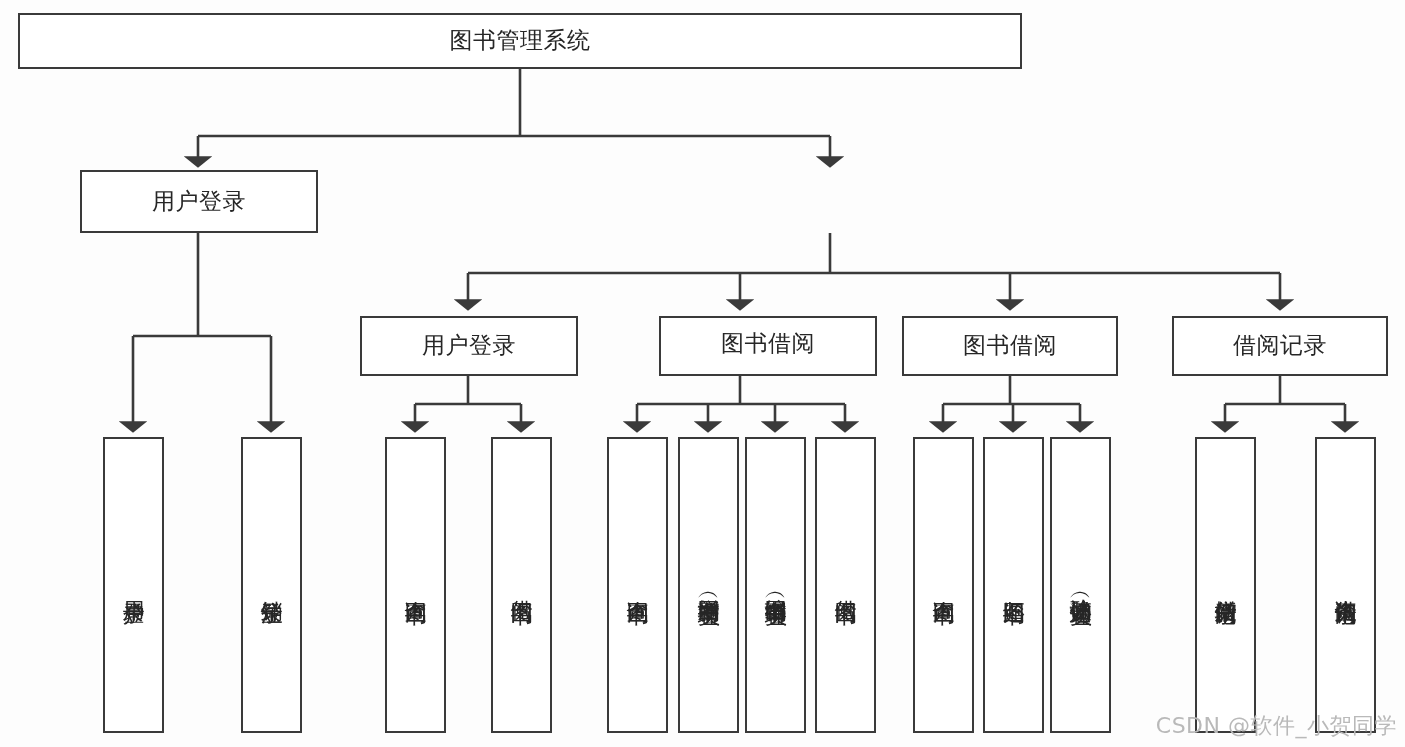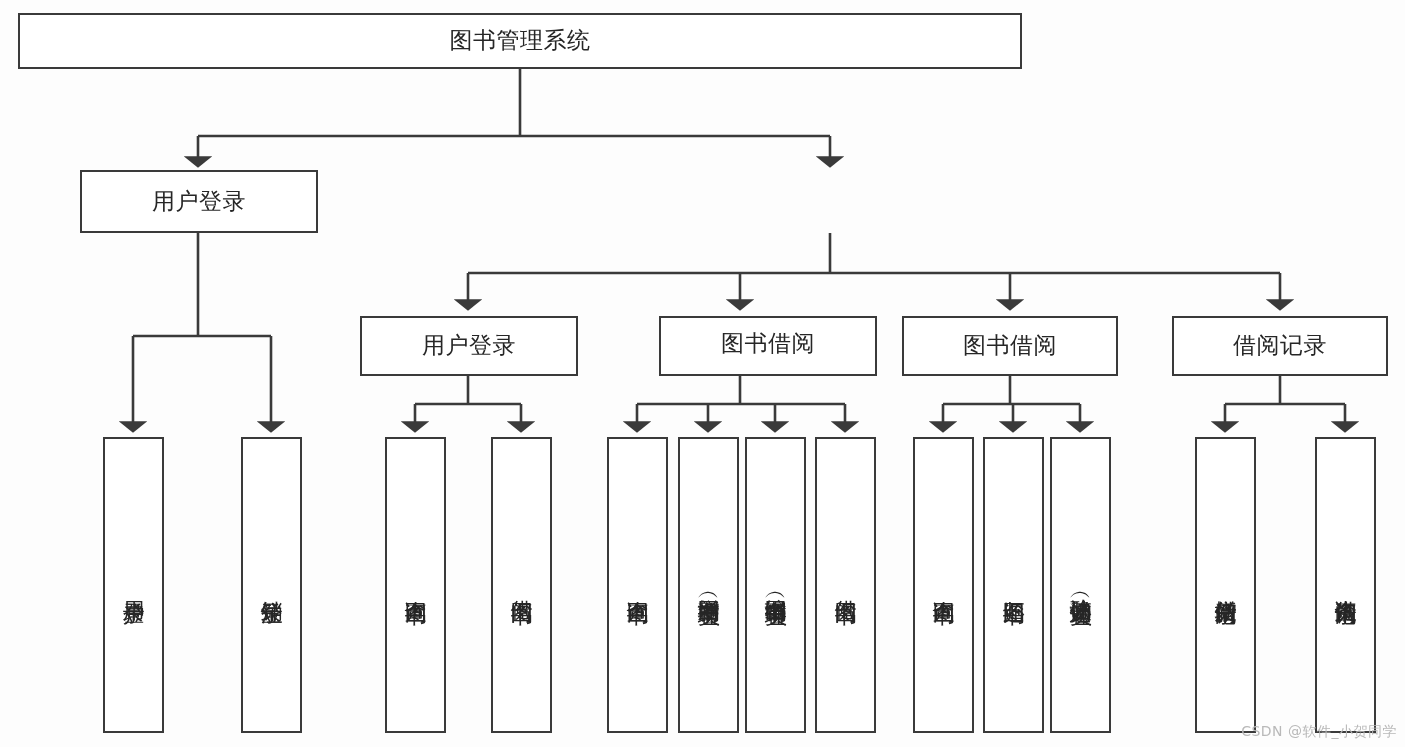--- a/index.html
+++ b/index.html
@@ -57,21 +57,21 @@
   .node.vert .vlabel {
     writing-mode: vertical-rl;
     text-orientation: upright;
     white-space: normal;
     max-height: 100%;
   }
   #watermark {
     position: absolute;
     right: 8px;
     bottom: 6px;
-    font-size: 14px;
+    font-size: 22px;
     color: #b9b9b9;
     letter-spacing: 0.5px;
     user-select: none;
     white-space: nowrap;
   }
 </style>
 </head>
 <body>
 
 <div id="canvas">

